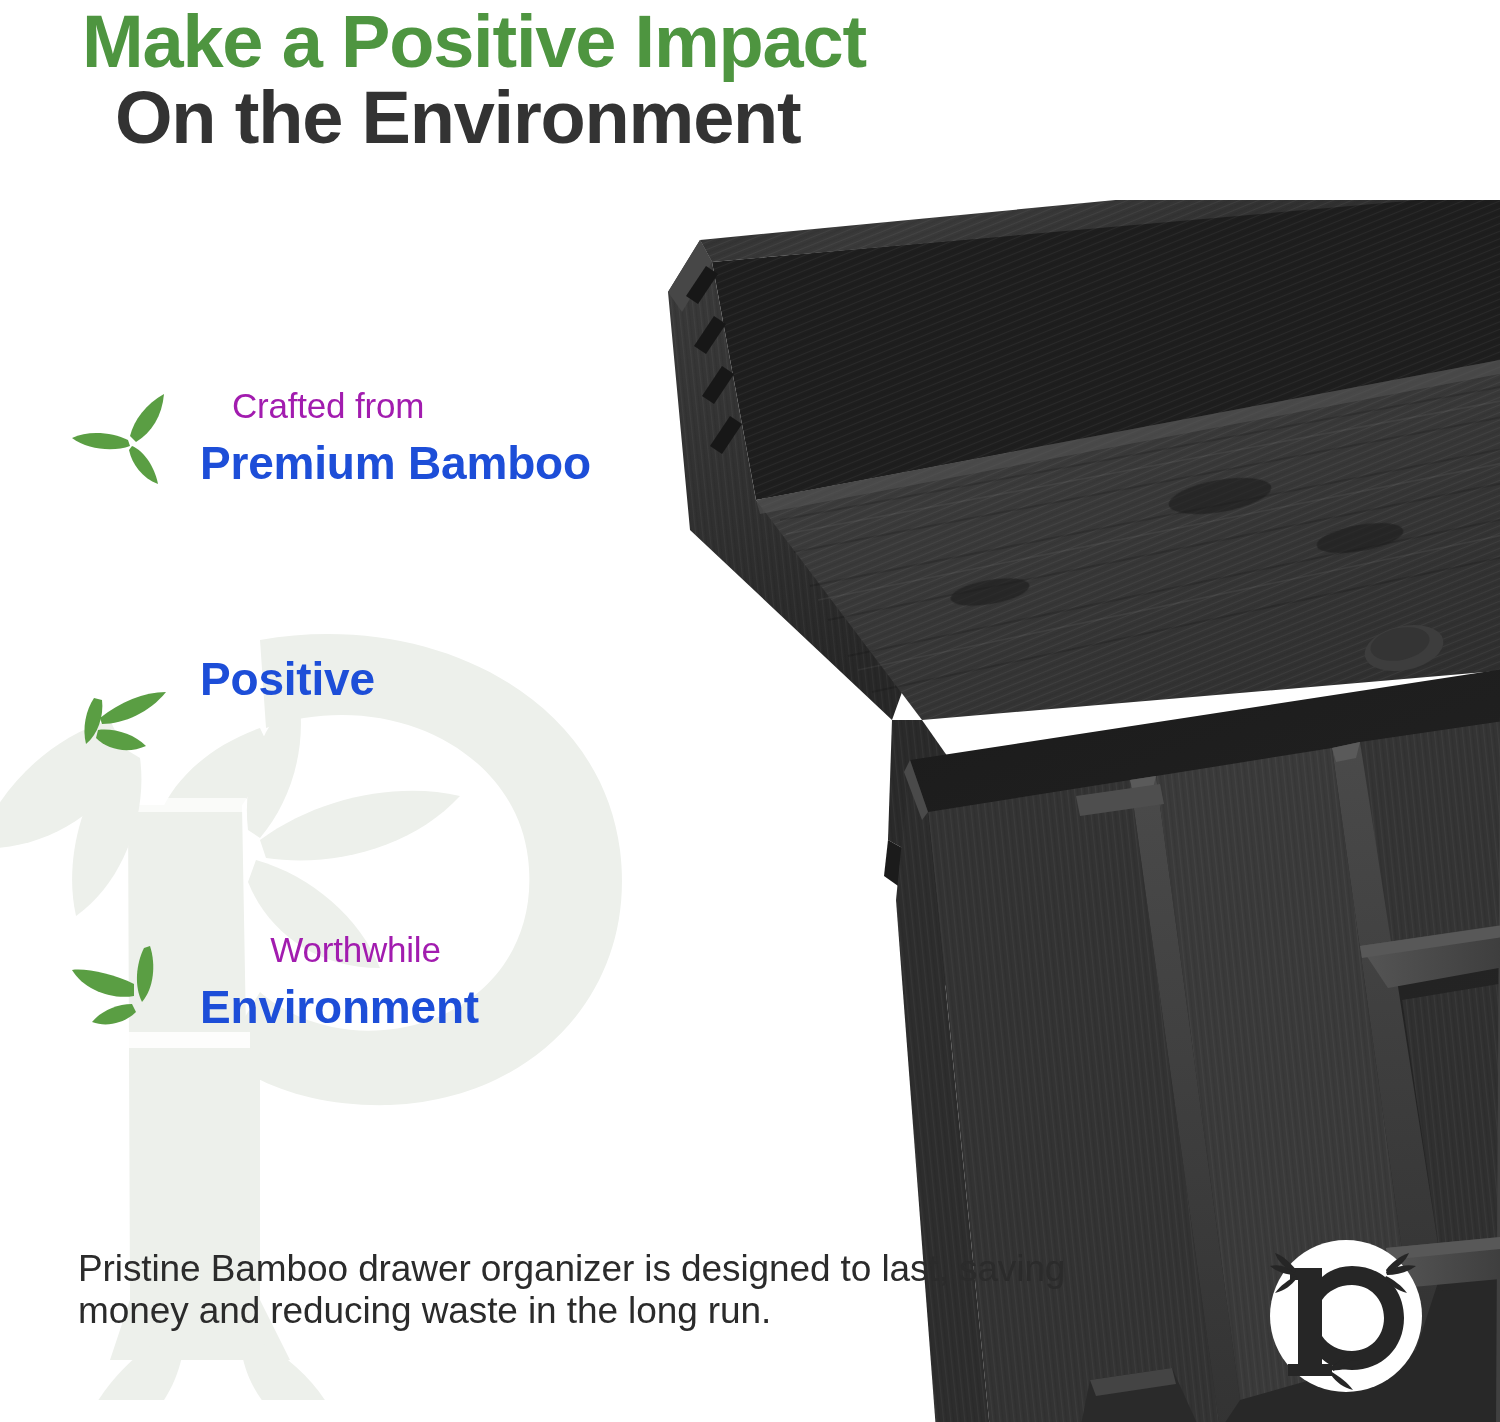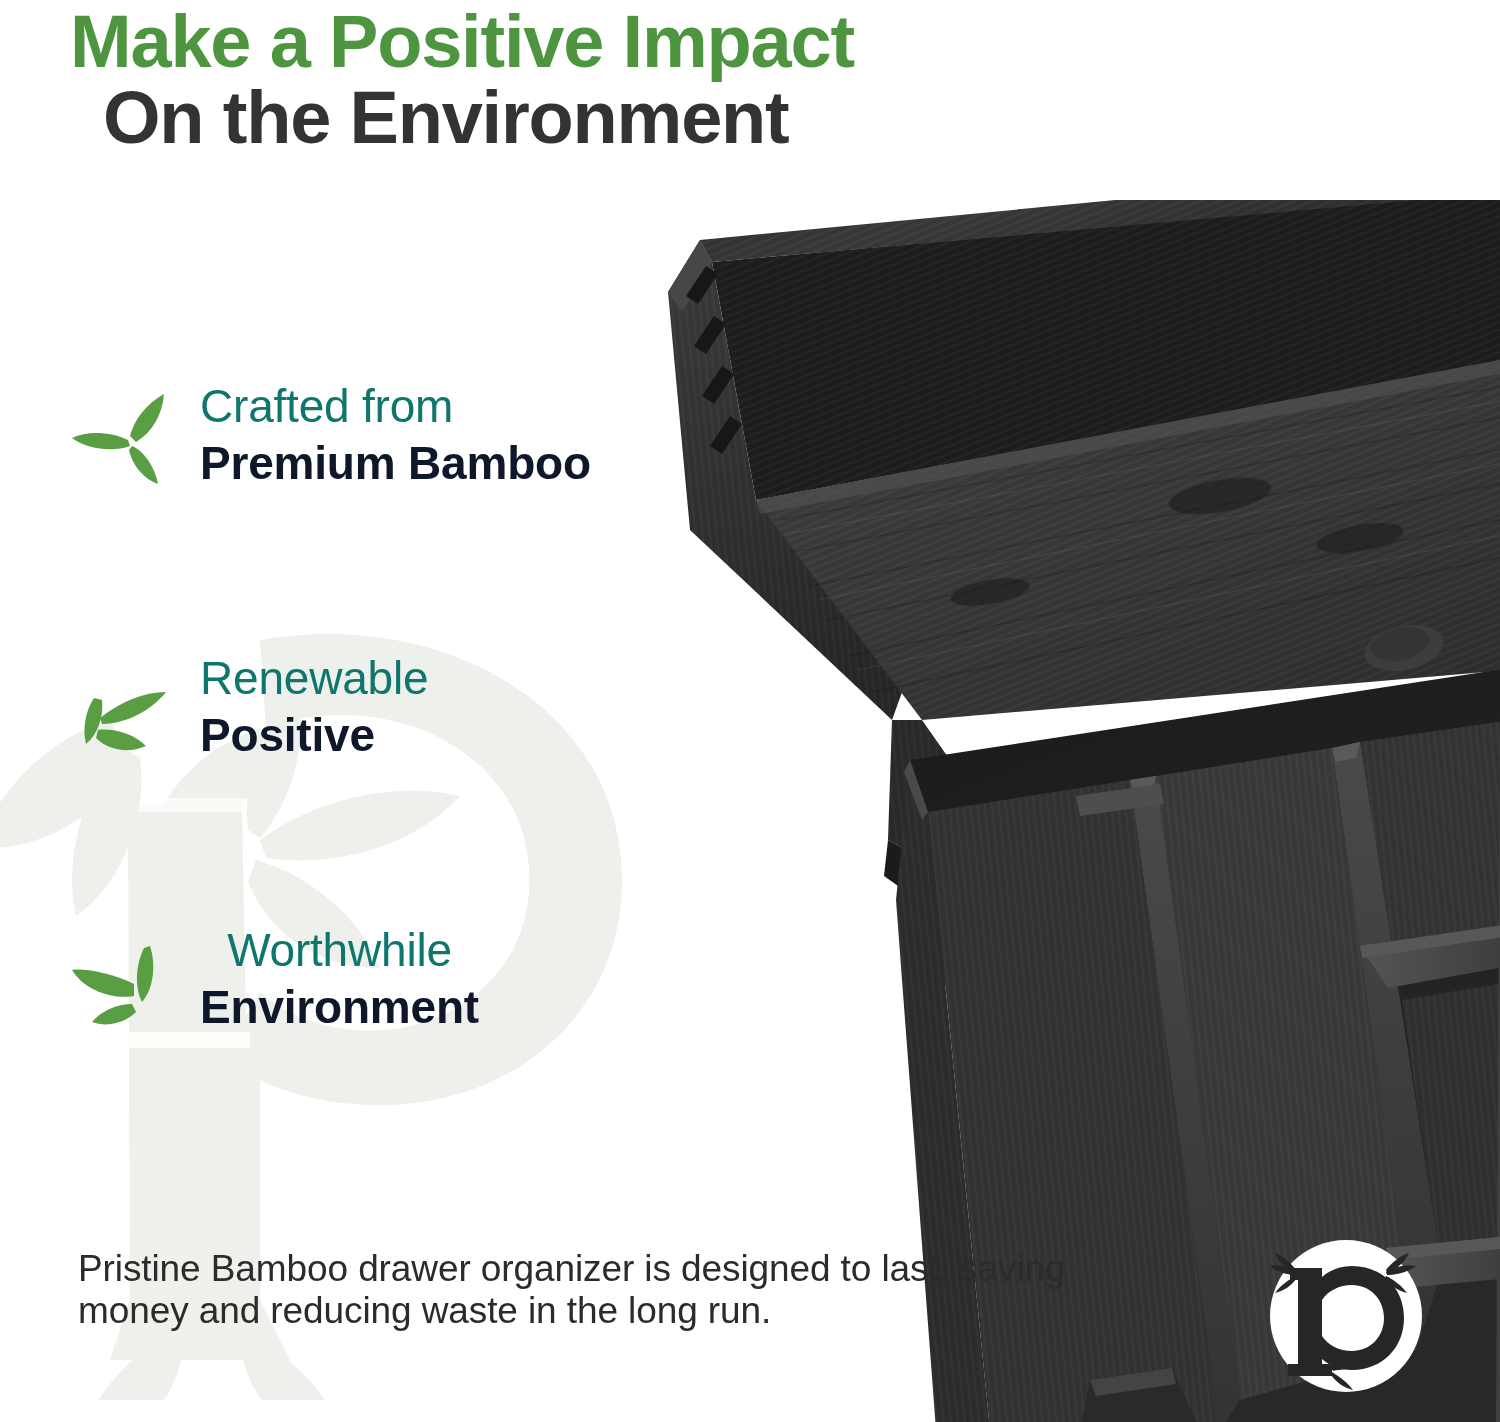--- a/index.html
+++ b/index.html
@@ -25,21 +25,21 @@
     top: 600px;
     width: 760px;
     height: 800px;
     pointer-events: none;
     z-index: 0;
   }
 
   
   #heading {
     position: absolute;
-    left: 70px;
+    left: 82px;
     top: 2px;
     z-index: 6;
   }
   #heading .line1 {
     font-size: 74px;
     line-height: 80px;
     font-weight: bold;
     letter-spacing: -1.2px;
     white-space: nowrap;
   }
@@ -72,32 +72,33 @@
     width: 110px;
     height: 105px;
     flex: 0 0 110px;
     margin-top: 12px;
   }
   .feature-text {
     padding-left: 18px;
     padding-top: 0px;
   }
   .feature-text .t1 {
-    font-size: 46px;
+    font-size: 35px;
     line-height: 56px;
     font-weight: normal;
-    color: #0f766e;
+    color: #a21caf;
     white-space: nowrap;
     letter-spacing: -0.2px;
+    margin-left: 32px;
   }
   .feature-text .t2 {
     font-size: 46px;
     line-height: 58px;
     font-weight: bold;
-    color: #0f172a;
+    color: #1d4ed8;
     white-space: nowrap;
     letter-spacing: -0.2px;
   }
 
   
   #description {
     position: absolute;
     left: 78px;
     top: 1248px;
     width: 1010px;
@@ -375,21 +376,20 @@
         <g fill="#5A9E43">
 
           <path d="M22 36 C 14 48, 10 66, 14 82 C 26 72, 32 54, 30 38 Z"></path>
 
           <path d="M28 56 C 48 40, 72 30, 94 30 C 78 50, 52 62, 30 62 Z"></path>
 
           <path d="M26 68 C 42 66, 62 72, 74 84 C 56 92, 36 88, 24 76 Z"></path>
         </g>
       </svg>
       <div class="feature-text">
-        <div class="t1">Renewable</div>
         <div class="t2">Positive</div>
       </div>
     </div>
 
     <div class="feature">
       <svg class="feature-icon" viewBox="0 0 110 105">
         <g fill="#5A9E43">
 
           <path d="M62 50 C 42 40, 14 34, 0 36 C 12 56, 40 66, 62 62 Z"></path>
 

